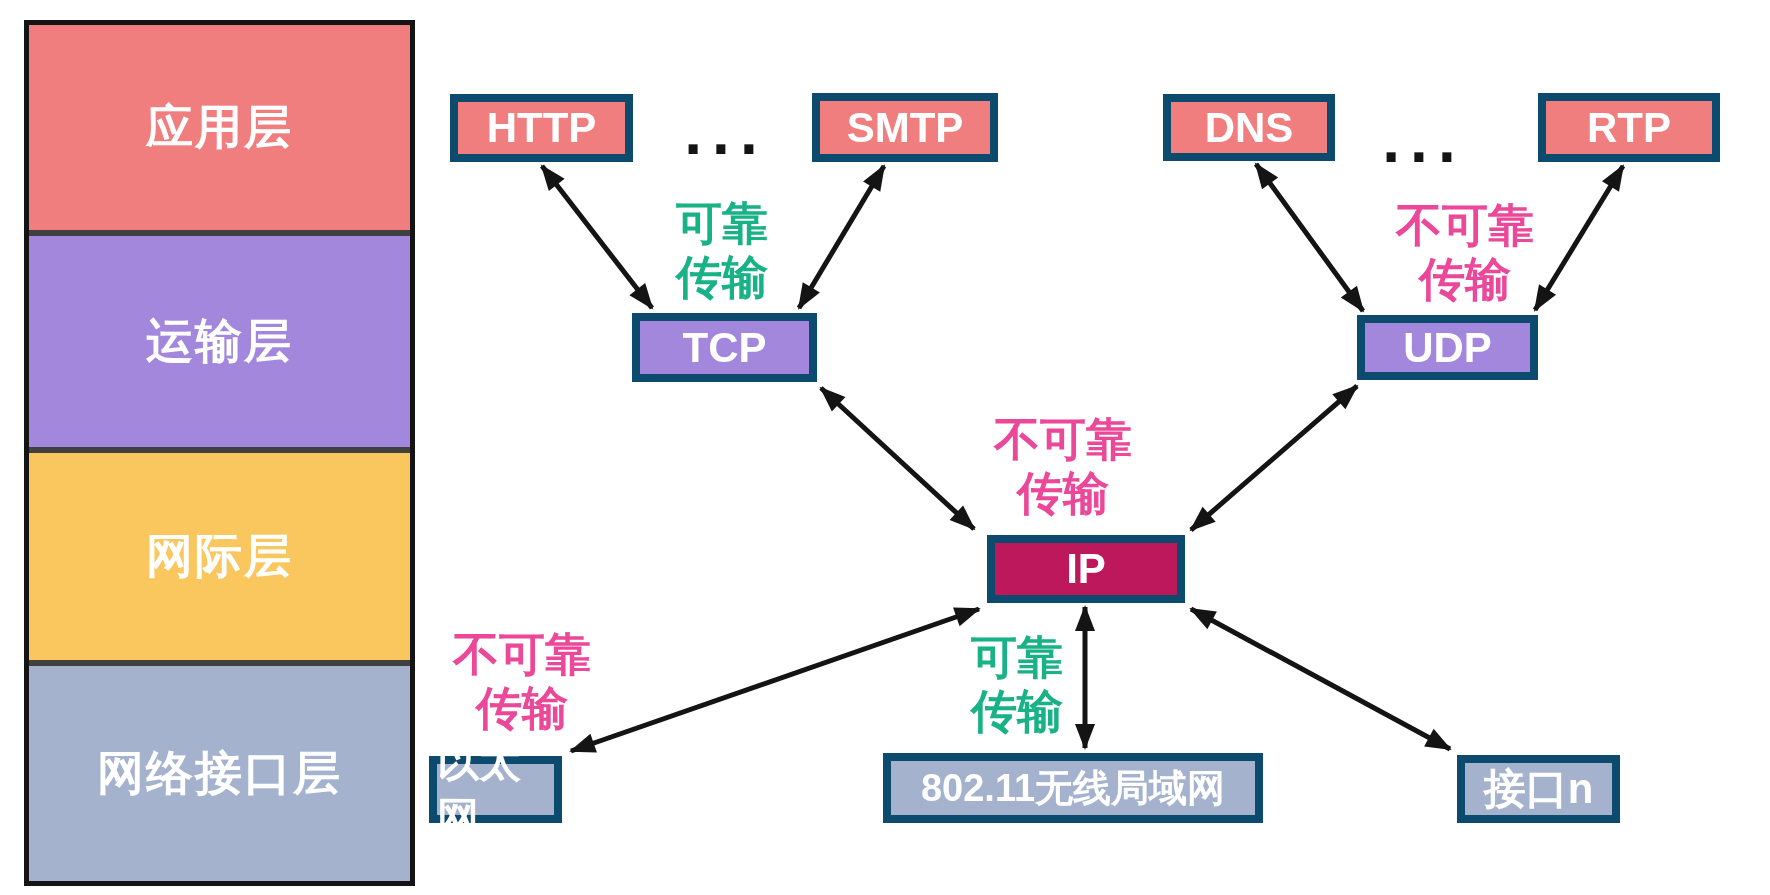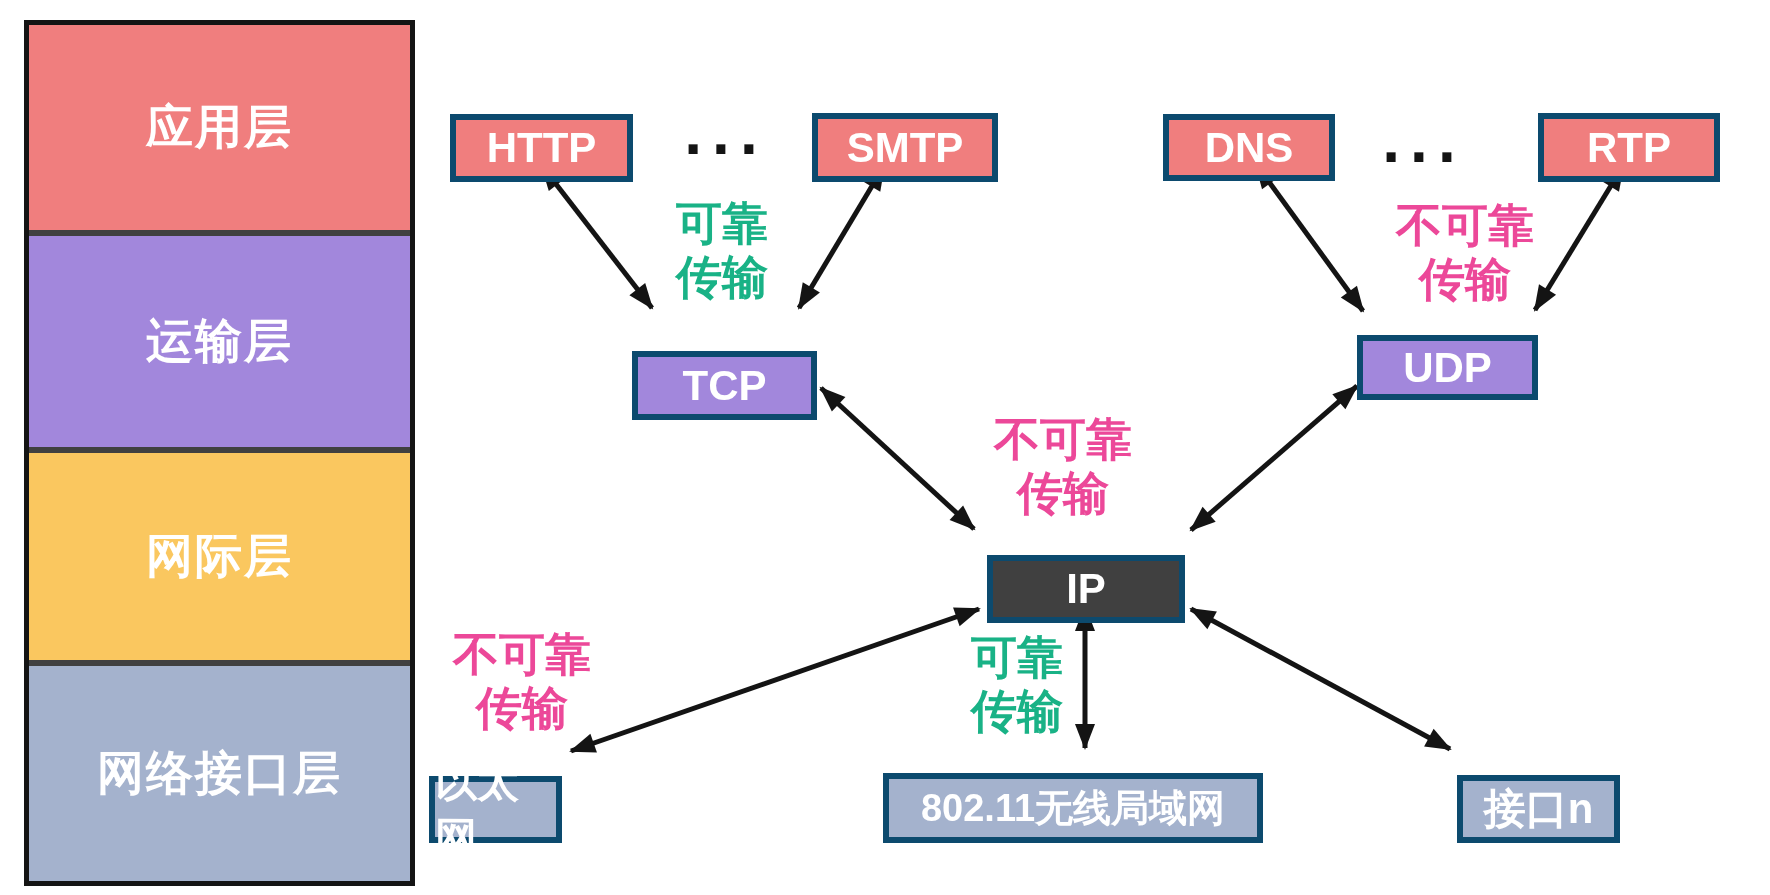--- a/index.html
+++ b/index.html
@@ -16,27 +16,27 @@
     box-sizing:border-box;display:flex;align-items:center;justify-content:center;
   }
   .layer + .layer{border-top:6px solid #404040;}
   .layer-0{height:205px;background:#F07E7E;}
   .layer-1{height:217px;background:#A287DC;}
   .layer-2{height:213px;background:#FAC75F;}
   .layer-3{height:221px;background:#A4B2CD;}
   .layer span{color:#ffffff;font-size:47px;letter-spacing:2px;}
   
   .pbox{
-    position:absolute;box-sizing:border-box;border:6px solid #0c4a6e;
-    display:flex;align-items:center;justify-content:center;color:#ffffff;margin-top:20px;
+    position:absolute;box-sizing:border-box;border:8px solid #0c4a6e;
+    display:flex;align-items:center;justify-content:center;color:#ffffff;
   }
   .pbox span{color:#ffffff;}
   .red{background:#F07E7E;}
   .purple{background:#A287DC;}
-  .yellow{background:#404040;}
+  .yellow{background:#be185d;}
   .gray{background:#A4B2CD;}
   .fs-latin{font-size:42px;}
   .fs-cjk{font-size:42px;}
   .fs-cjk-sm{font-size:38px;}
   
   .tlabel{
     position:absolute;transform:translateX(-50%);text-align:center;
     font-size:46px;line-height:54px;white-space:nowrap;
   }
   .tlabel .tline{display:block;}
@@ -97,21 +97,21 @@
   <div class="pbox red fs-latin" style="left:1163px;top:94px;width:172px;height:67px">
     <span>DNS</span>
   </div>
   <div class="pbox red fs-latin" style="left:1538px;top:93px;width:182px;height:69px">
     <span>RTP</span>
   </div>
 
   <div class="dots" style="left:726px;top:100px">...</div>
   <div class="dots" style="left:1424px;top:108px">...</div>
 
-  <div class="pbox purple fs-latin" style="left:632px;top:331px;width:185px;height:69px">
+  <div class="pbox purple fs-latin" style="left:632px;top:313px;width:185px;height:69px">
     <span>TCP</span>
   </div>
   <div class="pbox purple fs-latin" style="left:1357px;top:315px;width:181px;height:65px">
     <span>UDP</span>
   </div>
 
   <div class="pbox yellow fs-latin" style="left:987px;top:535px;width:198px;height:68px">
     <span>IP</span>
   </div>
 

